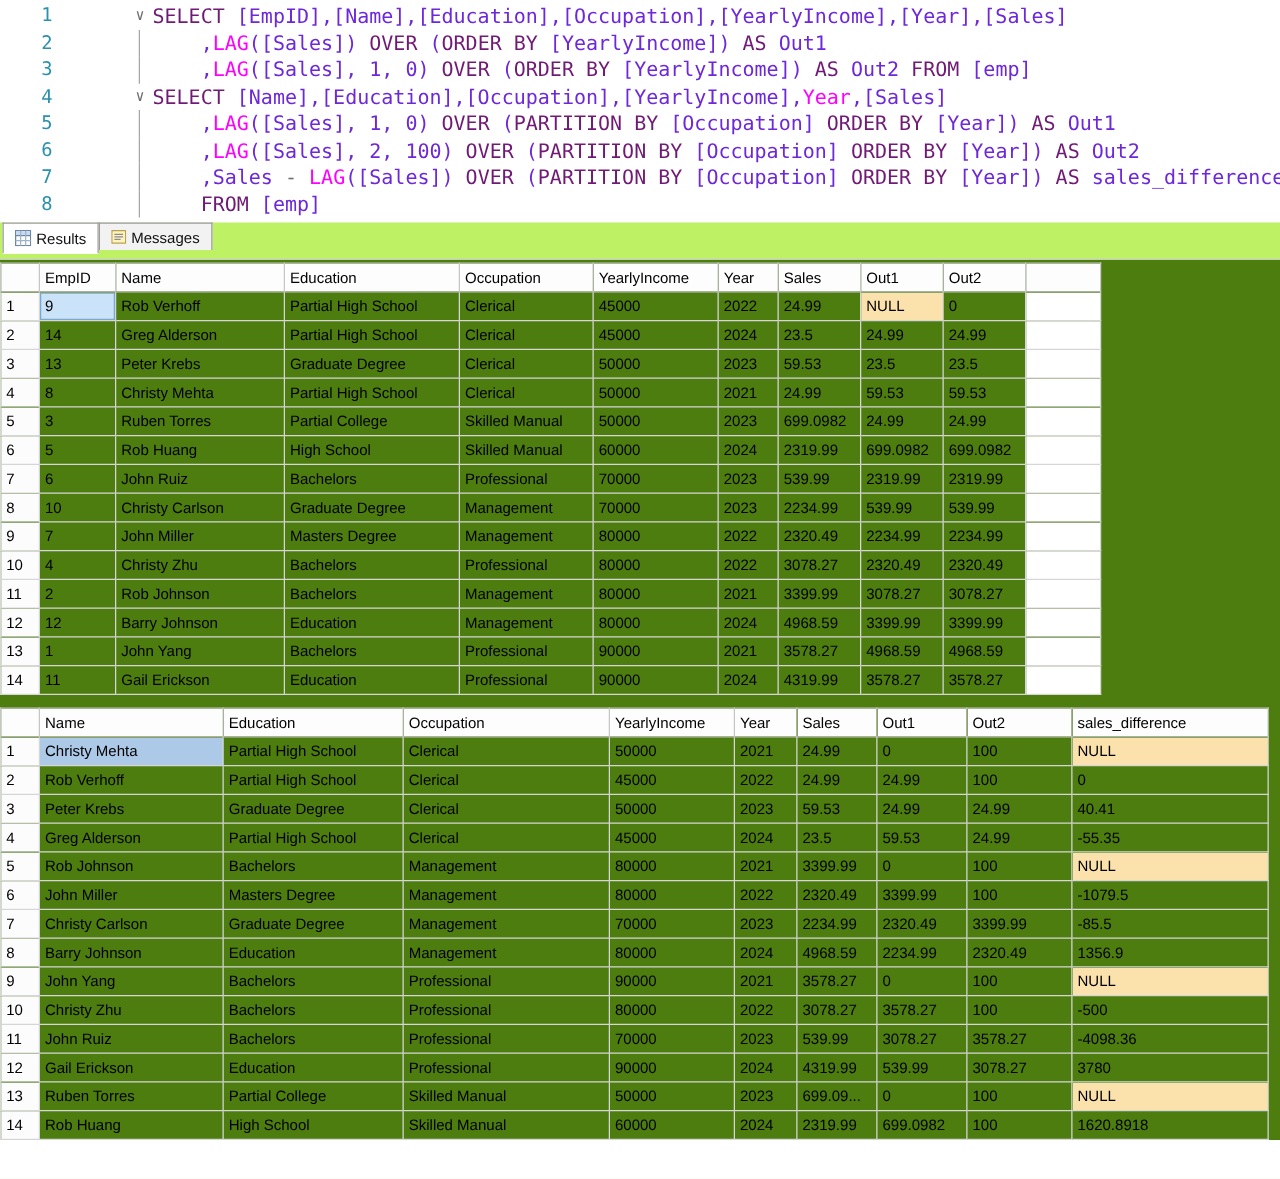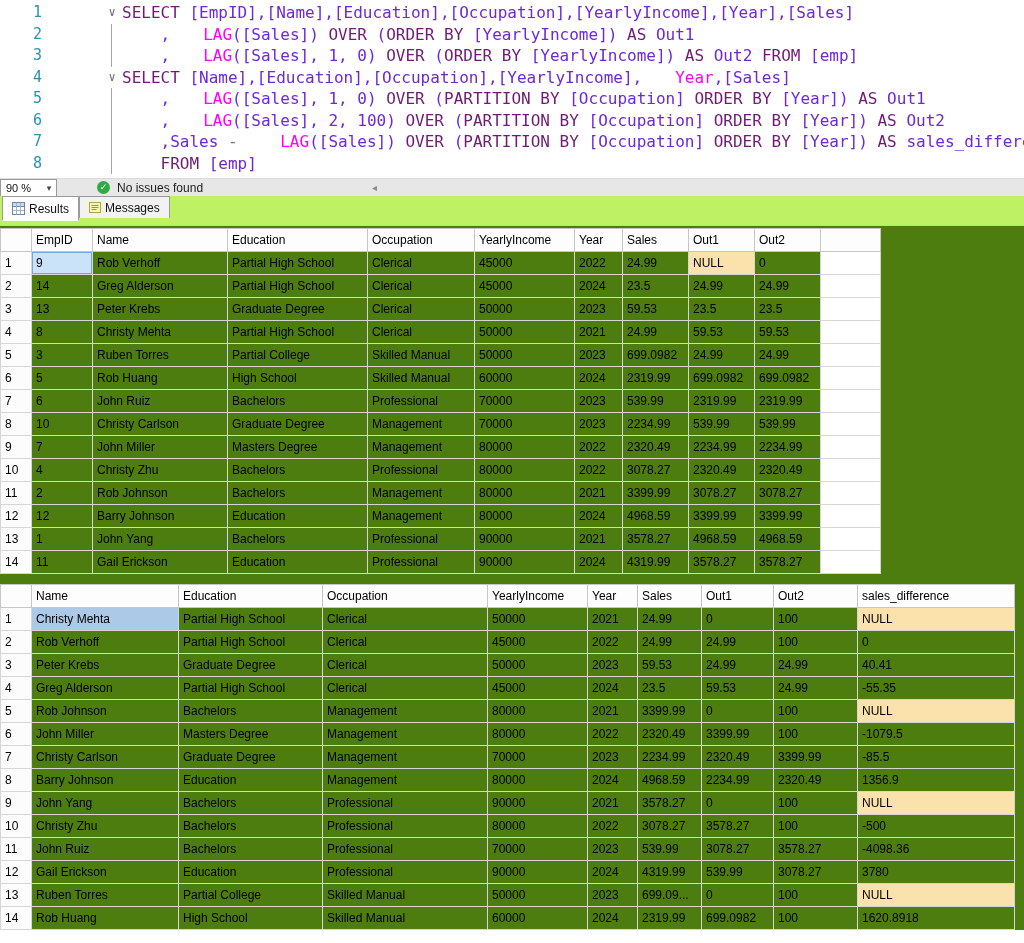--- a/index.html
+++ b/index.html
@@ -11,21 +11,21 @@
   .editor { position:relative; height:178px; background:#fff; overflow:hidden; }
   .gutter { position:absolute; left:0; top:2px; width:42px; text-align:right;
             color:#2b91af; font:15px/21.5px "DejaVu Sans Mono", monospace; }
   .fold-margin { position:absolute; left:104px; top:2px; width:16px; }
   .fold-cell { height:21.5px; text-align:center; position:relative; }
   .fold-glyph { color:#6e6e6e; font:12px/21.5px "DejaVu Sans Mono", monospace; cursor:pointer; }
   .fold-line { position:absolute; left:7px; top:0; width:1px; height:100%; background:#a6a6a6; }
   .code { position:absolute; left:122px; top:2px; white-space:pre;
           font:16px/21.5px "DejaVu Sans Mono", monospace; color:#000; }
   .tk-kw { color:#701a75; }
-  .tk-fn { color:#ff00ff;margin-left:33px; }
+  .tk-fn { color:#ff00ff; }
   .tk-id { color:#6d28d9; }
   .tk-op { color:#6f6f6f; }
 
   
   .statusbar { position:relative; height:18px; background:#e7e7e7; display:flex;
                align-items:center; border-top:1px solid #dcdcdc; }
   .zoom { display:flex; align-items:center; width:57px; height:18px; background:#fff;
           border:1px solid #999; cursor:pointer; }
   .zoom-val { flex:1; font-size:11px; padding-left:5px; color:#111; }
   .zoom-arrow { width:14px; text-align:center; font-size:9px; color:#444; }
@@ -92,29 +92,20 @@
         <div class="fold-cell">
           <span class="fold-line"></span>
         </div>
         <div class="fold-cell">
           <span class="fold-line"></span>
         </div>
       </div>
     <div class="code"><div><span class="tk-kw">SELECT</span><span class="tk-id"> [EmpID],[Name],[Education],[Occupation],[YearlyIncome],[Year],[Sales]</span></div><div><span class="tk-id">    ,</span><span class="tk-fn">LAG</span><span class="tk-id">([Sales]) </span><span class="tk-kw">OVER</span><span class="tk-id"> (</span><span class="tk-kw">ORDER BY</span><span class="tk-id"> [YearlyIncome]) </span><span class="tk-kw">AS</span><span class="tk-id"> Out1</span></div><div><span class="tk-id">    ,</span><span class="tk-fn">LAG</span><span class="tk-id">([Sales], 1, 0) </span><span class="tk-kw">OVER</span><span class="tk-id"> (</span><span class="tk-kw">ORDER BY</span><span class="tk-id"> [YearlyIncome]) </span><span class="tk-kw">AS</span><span class="tk-id"> Out2 </span><span class="tk-kw">FROM</span><span class="tk-id"> [emp]</span></div><div><span class="tk-kw">SELECT</span><span class="tk-id"> [Name],[Education],[Occupation],[YearlyIncome],</span><span class="tk-fn">Year</span><span class="tk-id">,[Sales]</span></div><div><span class="tk-id">    ,</span><span class="tk-fn">LAG</span><span class="tk-id">([Sales], 1, 0) </span><span class="tk-kw">OVER</span><span class="tk-id"> (</span><span class="tk-kw">PARTITION BY</span><span class="tk-id"> [Occupation] </span><span class="tk-kw">ORDER BY</span><span class="tk-id"> [Year]) </span><span class="tk-kw">AS</span><span class="tk-id"> Out1</span></div><div><span class="tk-id">    ,</span><span class="tk-fn">LAG</span><span class="tk-id">([Sales], 2, 100) </span><span class="tk-kw">OVER</span><span class="tk-id"> (</span><span class="tk-kw">PARTITION BY</span><span class="tk-id"> [Occupation] </span><span class="tk-kw">ORDER BY</span><span class="tk-id"> [Year]) </span><span class="tk-kw">AS</span><span class="tk-id"> Out2</span></div><div><span class="tk-id">    ,Sales </span><span class="tk-op">- </span><span class="tk-fn">LAG</span><span class="tk-id">([Sales]) </span><span class="tk-kw">OVER</span><span class="tk-id"> (</span><span class="tk-kw">PARTITION BY</span><span class="tk-id"> [Occupation] </span><span class="tk-kw">ORDER BY</span><span class="tk-id"> [Year]) </span><span class="tk-kw">AS</span><span class="tk-id"> sales_difference</span></div><div><span class="tk-id">    </span><span class="tk-kw">FROM</span><span class="tk-id"> [emp]</span></div></div>
   </div>
 
-  <div class="statusbar">
-    <div class="zoom">
-      <span class="zoom-val">90 %</span>
-      <span class="zoom-arrow">▾</span>
-    </div>
-    <span class="check">✓</span>
-    <span class="status-text">No issues found</span>
-    <span class="hscroll-left">◂</span>
-  </div>
 
   <div class="tabstrip">
     <div class="tab active">
       <span class="icon">
         <svg width="13" height="13" viewBox="0 0 13 13">
             <rect x="0.5" y="0.5" width="12" height="12" fill="#ffffff" stroke="#6a86a8"></rect>
             <rect x="1" y="1" width="11" height="3" fill="#c9d9ee"></rect>
             <line x1="0.5" y1="4.5" x2="12.5" y2="4.5" stroke="#6a86a8"></line>
             <line x1="0.5" y1="8.5" x2="12.5" y2="8.5" stroke="#9fb3cc"></line>
             <line x1="4.5" y1="0.5" x2="4.5" y2="12.5" stroke="#9fb3cc"></line>

